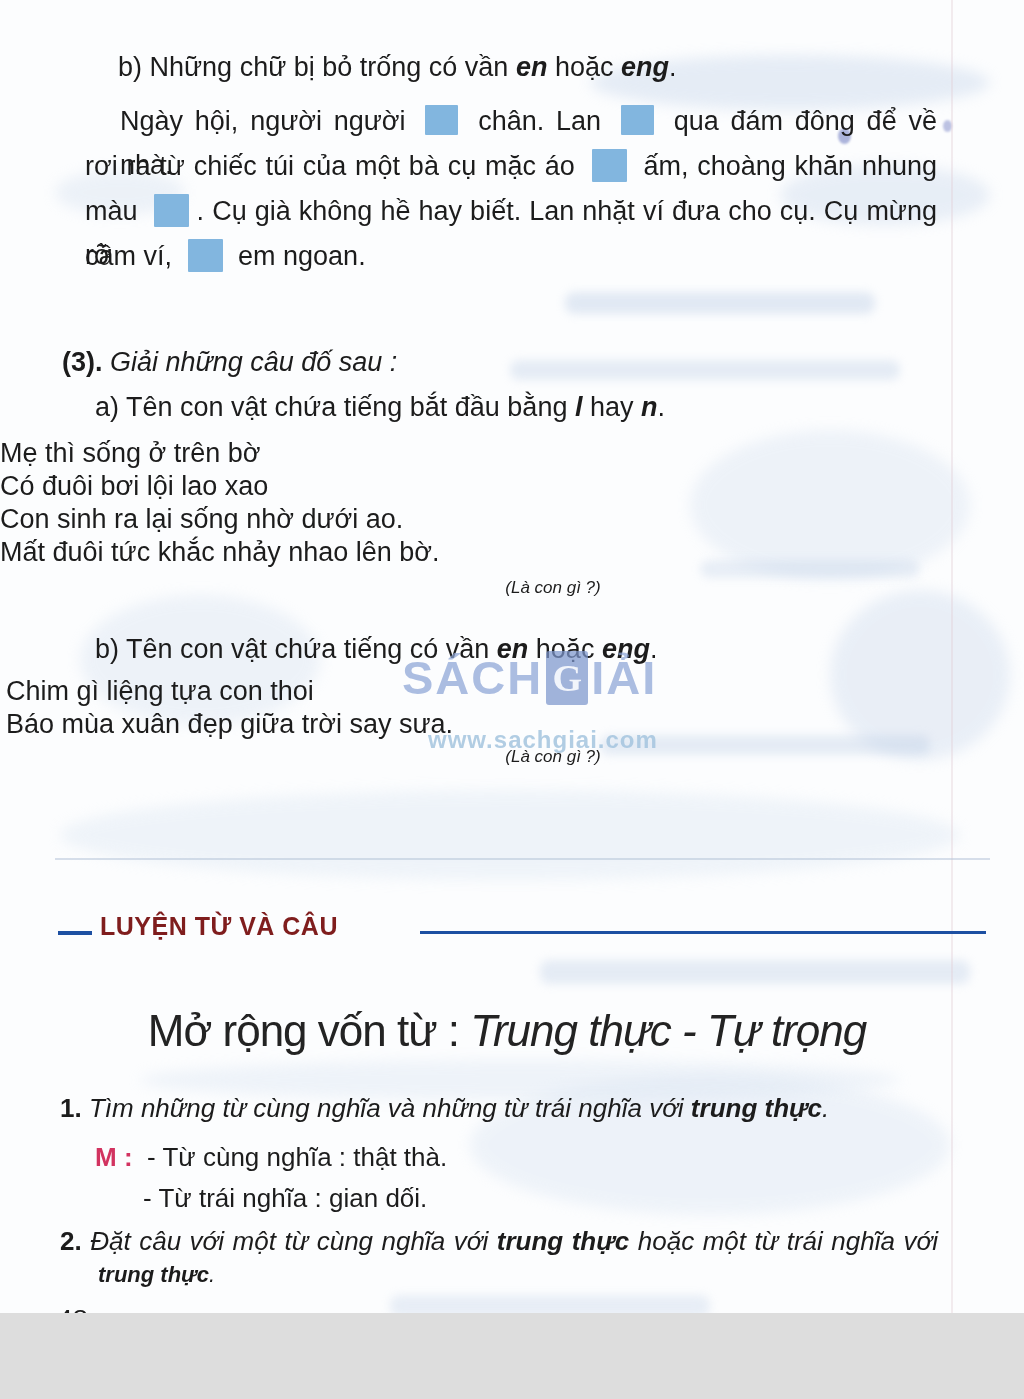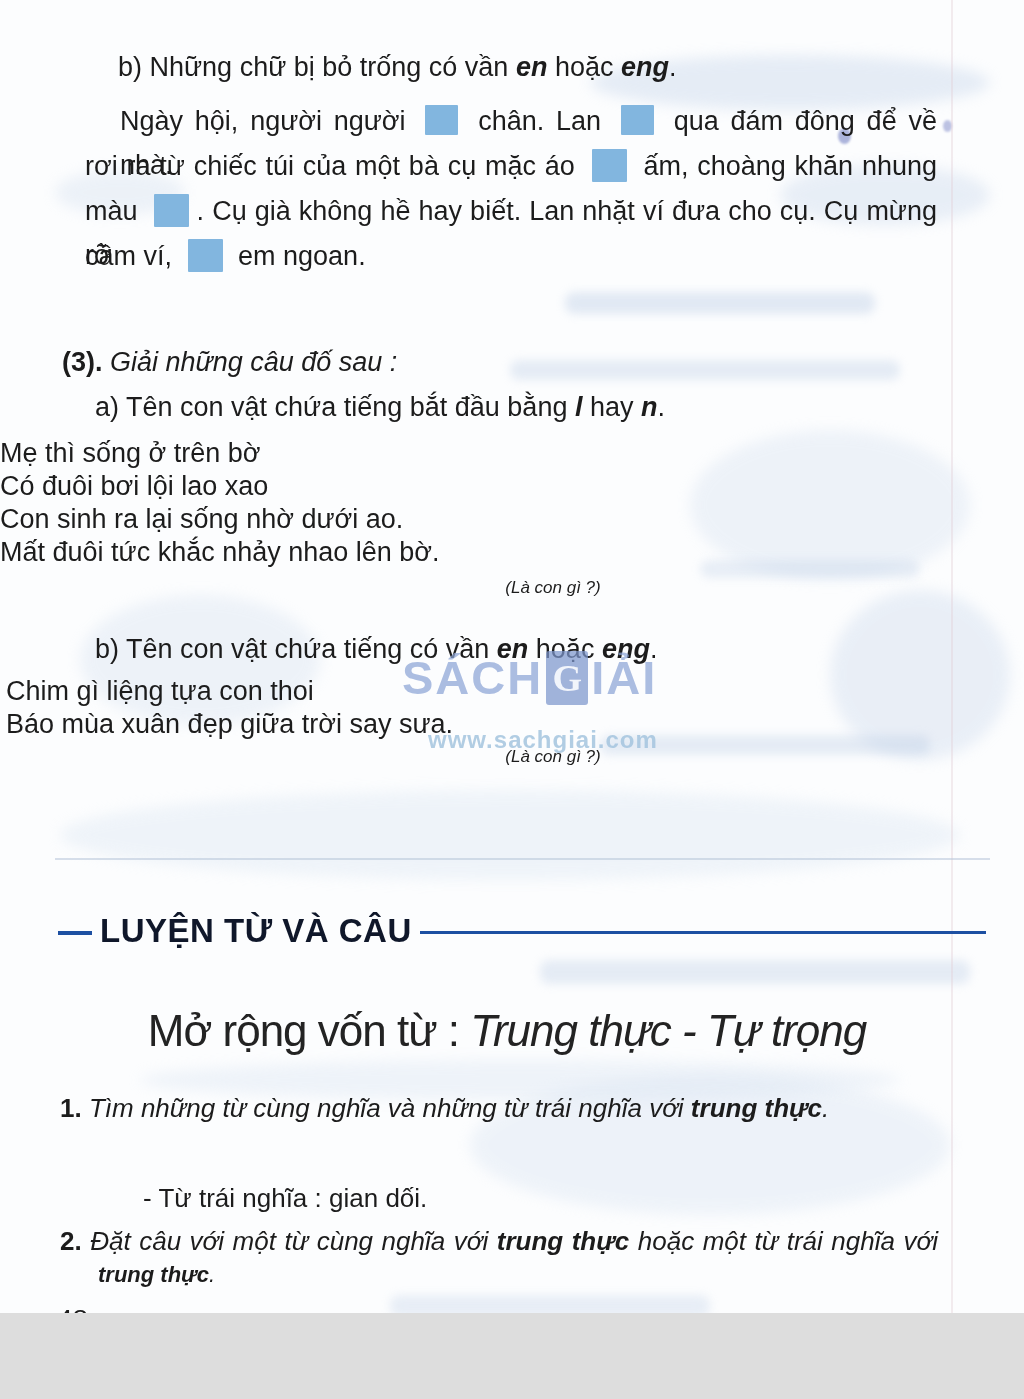--- a/index.html
+++ b/index.html
@@ -41,21 +41,21 @@
 
   
   .wm{position:absolute;left:402px;top:650px;display:flex;align-items:center;opacity:.72;pointer-events:none;}
   .wm-txt{font-size:47px;font-weight:bold;color:#8da5d6;letter-spacing:2px;}
   .wm-box{width:42px;height:54px;background:#7e97cd;margin:0 3px;display:flex;align-items:center;justify-content:center;border-radius:3px;}
   .wm-g{color:#eef2fb;font-size:38px;font-weight:bold;font-family:"Liberation Serif",serif;}
   .wm-url{position:absolute;left:428px;top:726px;font-size:24px;font-weight:bold;color:#a5c5df;letter-spacing:1px;opacity:.85;pointer-events:none;}
 
   
   .sec-dash{position:absolute;left:58px;top:931px;width:34px;height:4px;background:#1d50a2;}
-  .sec-title{position:absolute;left:100px;top:912px;font-size:33px;font-weight:bold;color:#0f172a;letter-spacing:.5px;white-space:nowrap;}
+  .sec-title{position:absolute;left:100px;top:912px;font-size:25px;font-weight:bold;color:#7f1d1d;letter-spacing:.5px;white-space:nowrap;}
   .sec-line{position:absolute;left:420px;top:931px;width:566px;height:3px;background:#1d50a2;}
 
   .big-title{
     position:absolute;left:0;top:1006px;width:1014px;text-align:center;
     font-size:44px;letter-spacing:-1px;color:#232323;white-space:nowrap;
     font-family:"Liberation Sans","DejaVu Sans",sans-serif;
   }
 
   .ex-num{font-weight:bold;font-style:normal;}
   .red{color:#d23360;font-weight:bold;}
@@ -158,20 +158,23 @@
   <div class="sec-title">LUYỆN TỪ VÀ CÂU</div>
   <div class="sec-line"></div>
 
   <div class="big-title">
     <span>Mở rộng vốn từ : </span><span class="it">Trung thực - Tự trọng</span>
   </div>
 
   <div class="t27" style="left:60px;top:1091px;font-size:26px;">
     <span class="ex-num">1.</span><span class="it"> Tìm những từ cùng nghĩa và những từ trái nghĩa với </span><span class="bi">trung thực</span><span class="it">.</span>
   </div>
+  <div class="t27" style="left:95px;top:1140px;font-size:26px;">
+    <span class="red">M :</span>&nbsp;&nbsp;<span>- Từ cùng nghĩa : thật thà.</span>
+  </div>
   <div class="t27" style="left:143px;top:1181px;font-size:26px;">
     <span>- Từ trái nghĩa : gian dối.</span>
   </div>
 
   <div class="jline2">
     <span class="ex-num">2.</span><span> Đặt câu với một từ cùng nghĩa với </span> <span class="bi">trung thực</span> <span> hoặc một từ trái nghĩa với</span>
   </div>
   <div class="t27" style="left:98px;top:1258px;font-size:22px;">
     <span class="bi">trung thực</span><span class="it">.</span>
   </div>

